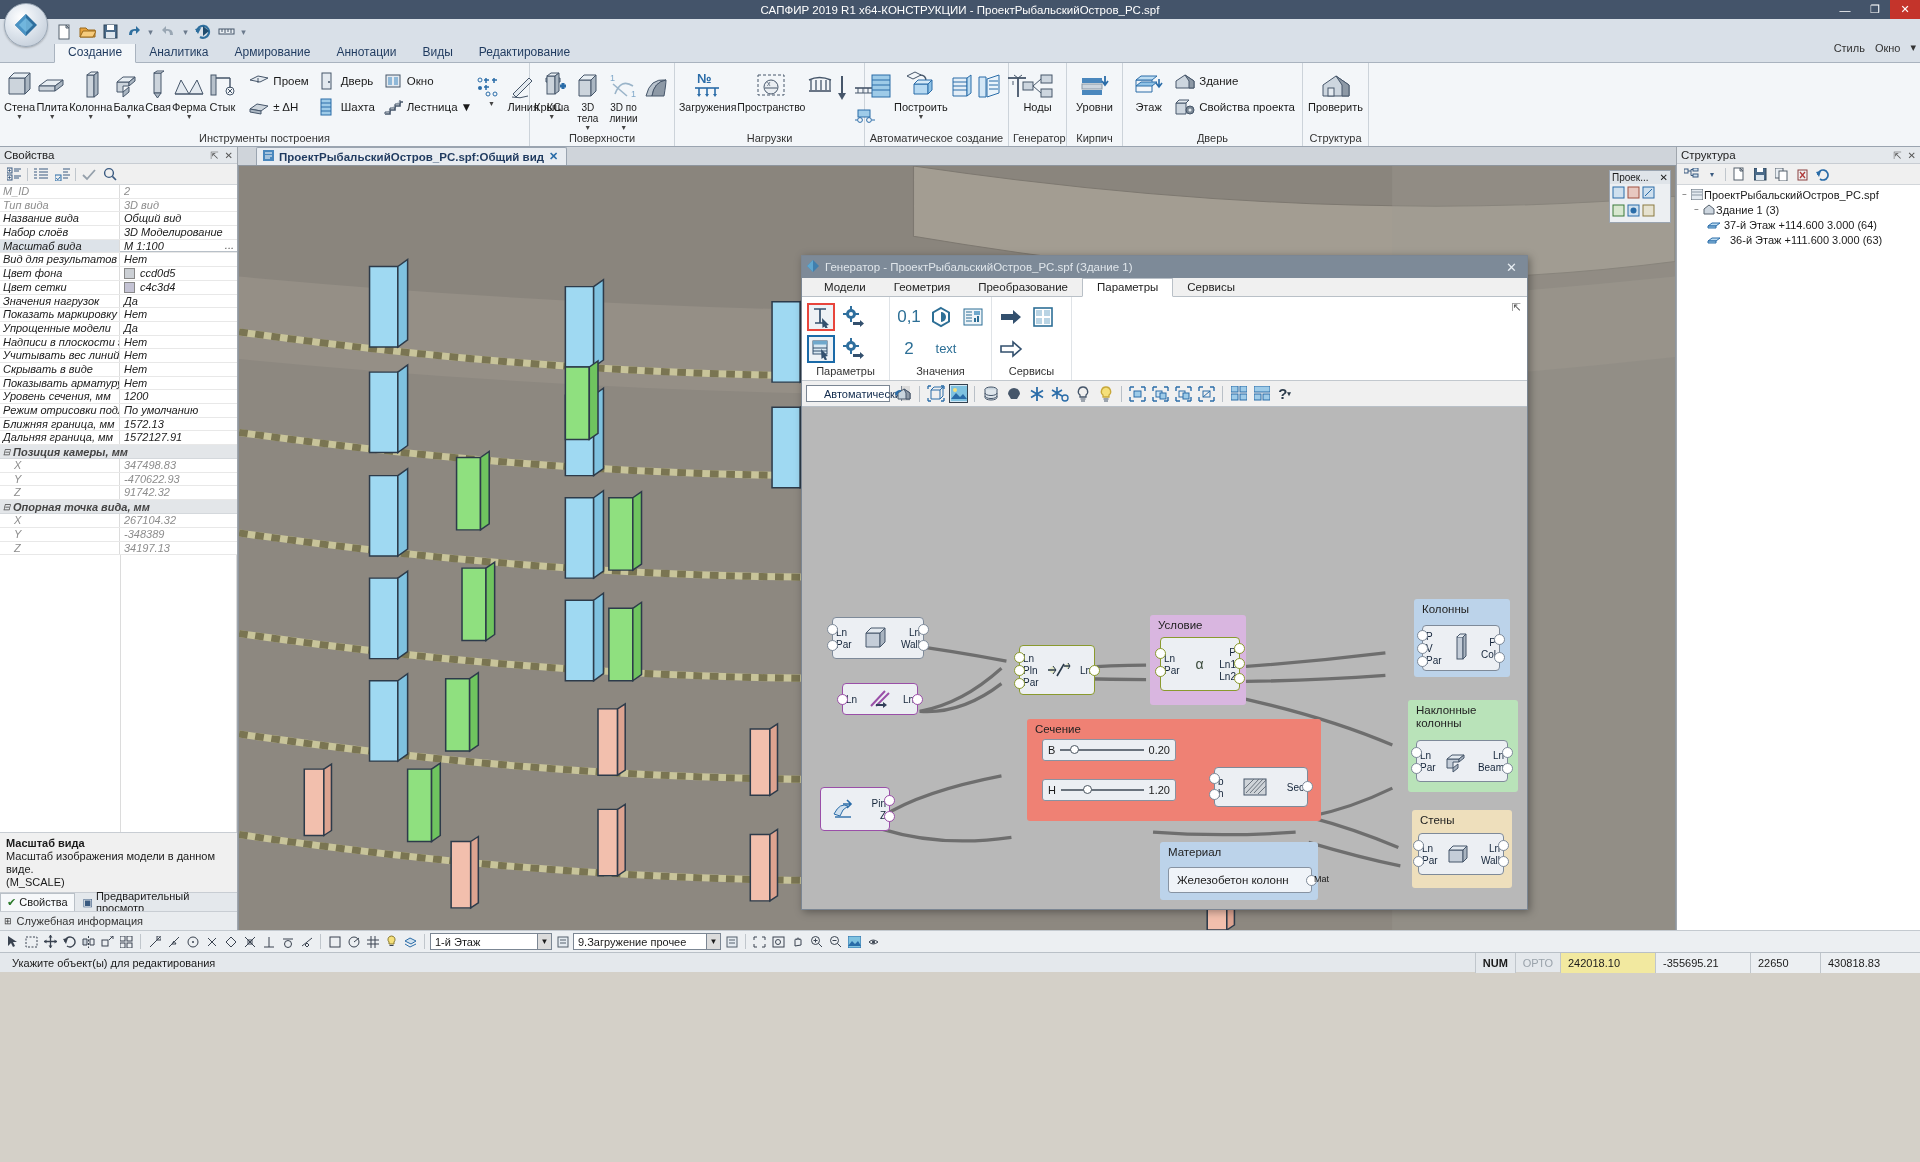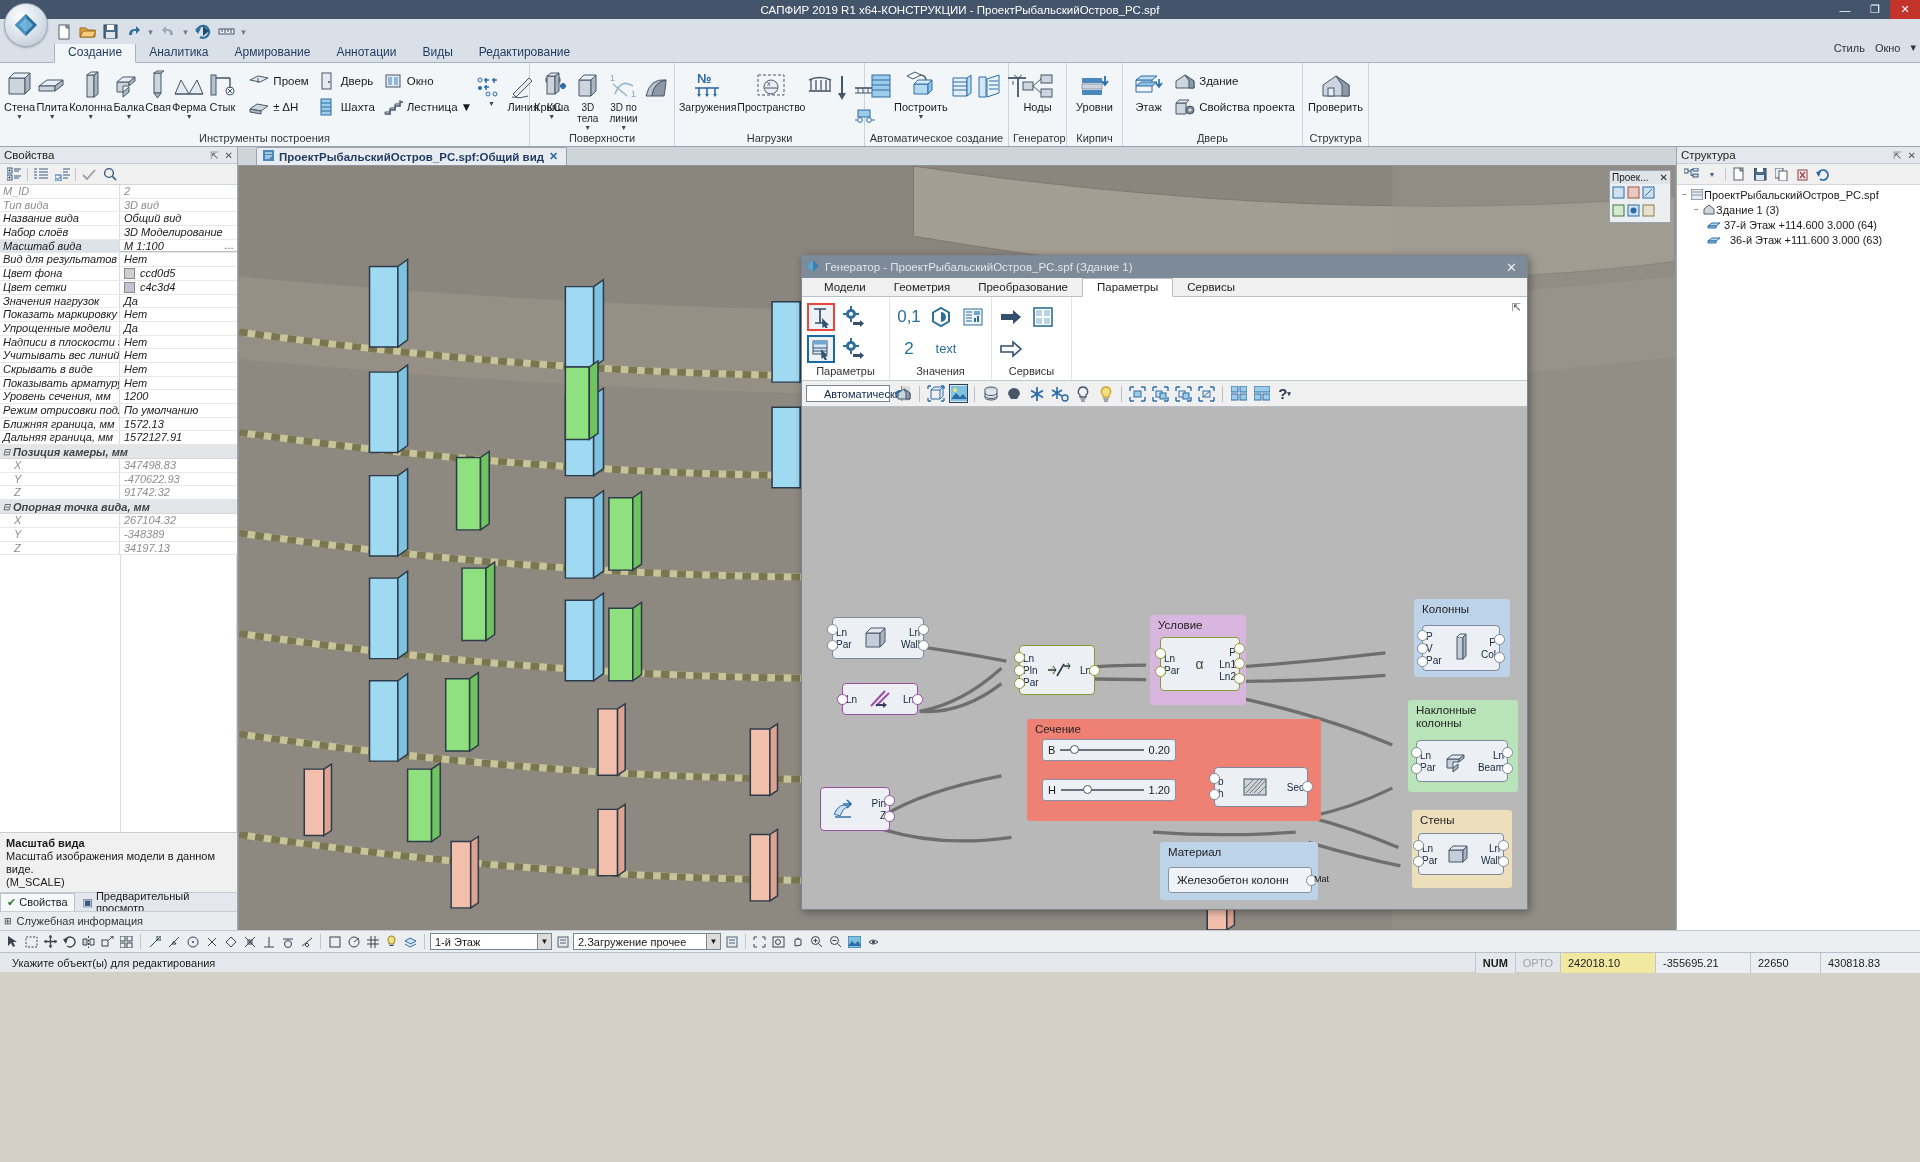--- a/index.html
+++ b/index.html
@@ -1772,21 +1772,21 @@
     <span>1-й Этаж</span>
     <span class="cb">▼</span>
   </div>
   <div class="tb2i">
       <svg width="12" height="12">
         <rect x="1" y="1" width="10" height="10" fill="#e4eaf0" stroke="#55606c"></rect>
         <path d="M3 4h6M3 7h6" stroke="#55606c"></path>
       </svg>
     </div>
   <div class="selbox" style="width:148px;">
-    <span>2.Загружение прочее</span>
+    <span>9.Загружение прочее</span>
     <span class="cb">▼</span>
   </div>
   <div class="tb2i">
       <svg width="12" height="12">
         <rect x="1" y="1" width="10" height="10" fill="#e4eaf0" stroke="#55606c"></rect>
         <path d="M3 4h6M3 7h6" stroke="#55606c"></path>
       </svg>
     </div>
   <div class="tb2sep"></div>
   <div class="tb2i">

